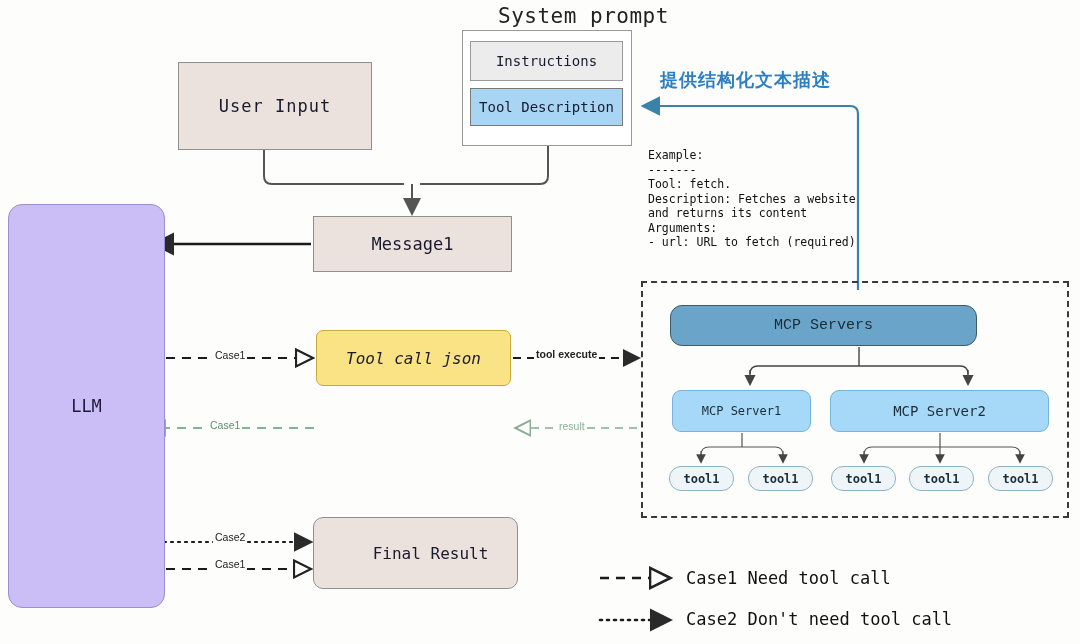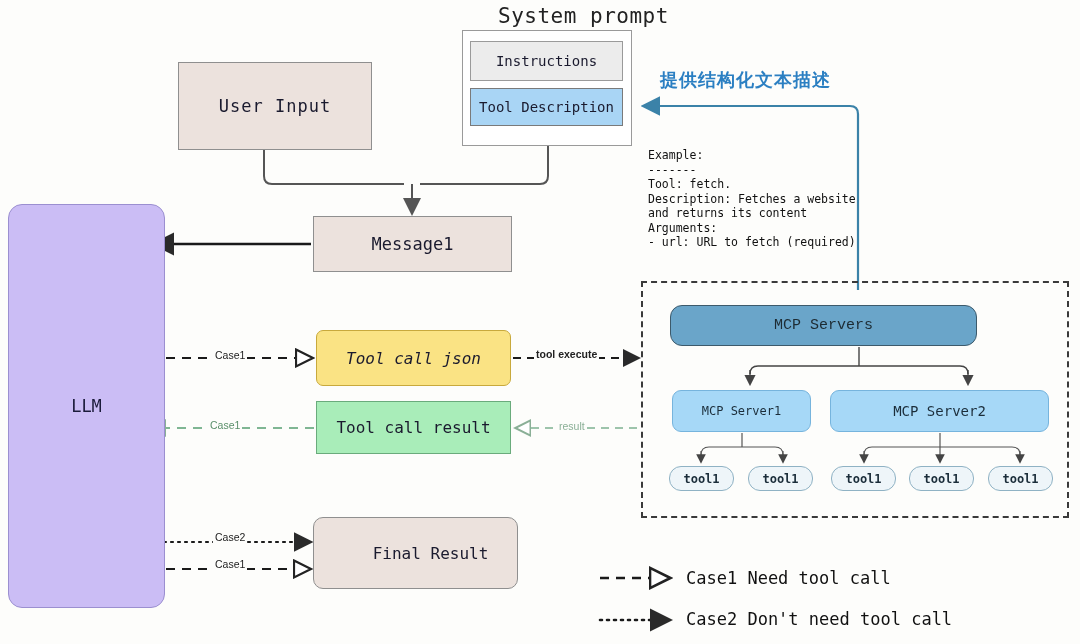--- a/index.html
+++ b/index.html
@@ -284,21 +284,20 @@
   <div class="box lbl-system-prompt">System prompt</div>
 
   <div class="box system-prompt-box"></div>
   <div class="box instructions-box">Instructions</div>
   <div class="box user-input-box">User Input</div>
 
   <div class="box tool-description-box">Tool Description</div>
   <div class="box message1-box">Message1</div>
   <div class="box llm-box">LLM</div>
   <div class="box toolcall-json-box">Tool call json</div>
-  <div class="box toolcall-result-box">Tool call result</div>
   <div class="box final-result-box">Final Result</div>
 
   <div class="example-block">Example:
 -------
 Tool: fetch.
 Description: Fetches a website
 and returns its content
 Arguments:
 - url: URL to fetch (required)</div>
   <div class="cn-annotation">提供结构化文本描述</div>

